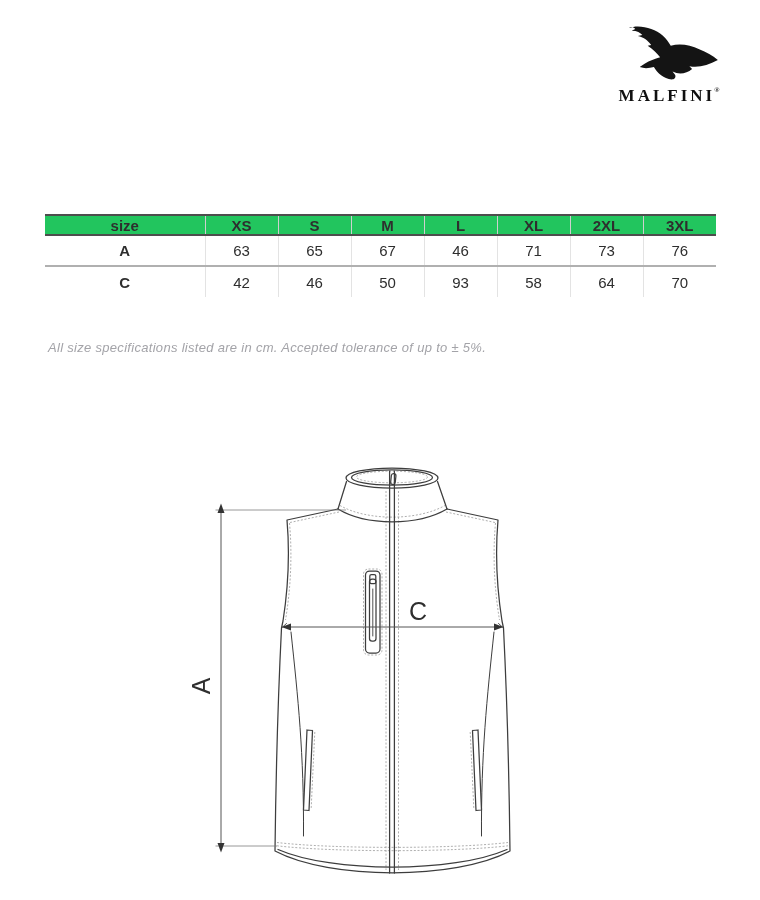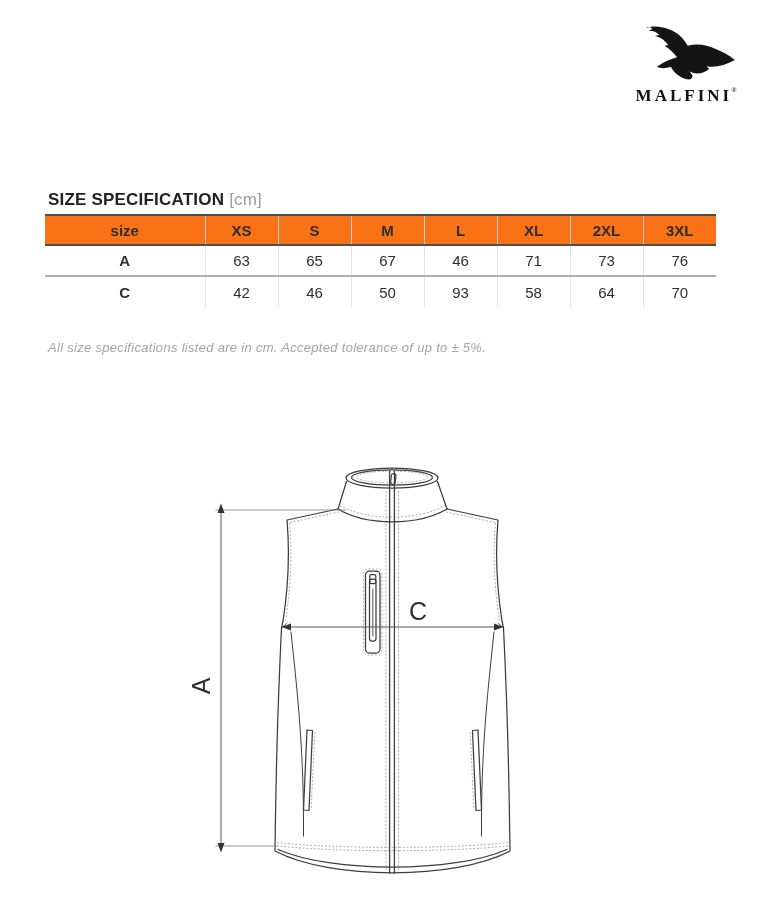--- a/index.html
+++ b/index.html
@@ -1,38 +1,38 @@
 <!DOCTYPE html>
 <html><head>
 <meta charset="utf-8">
 <style>
   html,body{margin:0;padding:0;background:#ffffff;}
   body{width:760px;height:900px;font-family:"Liberation Sans",sans-serif;-webkit-font-smoothing:antialiased;}
   .page{position:relative;width:760px;height:900px;background:#fff;overflow:hidden;}
 
   
-  .logo{position:absolute;top:20px;right:9px;width:130px;text-align:center;}
+  .logo{position:absolute;top:20px;right:26px;width:130px;text-align:center;}
   .logo svg{display:block;margin:0 auto;}
   .brand{font-family:"Liberation Serif",serif;font-weight:700;font-size:17px;letter-spacing:3px;color:#101010;margin-top:2px;white-space:nowrap;}
   .brand sup{font-size:7px;letter-spacing:0;vertical-align:9px;margin-left:-1px;}
 
   
   .title{position:absolute;left:48px;top:128px;display:flex;align-items:baseline;}
   .code{font-size:37px;font-weight:700;color:#8a8a8a;letter-spacing:0.5px;}
   .pname{font-size:28px;font-weight:700;color:#2b2b2b;margin-left:15px;}
   .gender{font-size:27px;font-weight:400;color:#4f4f4f;margin-left:9px;position:relative;top:1px;}
 
   
   .spec-head{position:absolute;left:48px;top:190px;font-size:17px;font-weight:700;color:#222;letter-spacing:0.2px;}
   .spec-head .unit{color:#9b9b9b;font-weight:400;margin-left:5px;}
 
   
   .size-table{position:absolute;left:45px;top:214px;width:671px;border-collapse:collapse;table-layout:fixed;}
   .size-table th,.size-table td{font-size:15px;text-align:center;padding:0;}
-  .size-table thead tr{background:#f97316;height:30px;border-top:2px solid #4d4d4d;border-bottom:2px solid #4d4d4d;}
+  .size-table thead tr{background:#22c55e;height:20px;border-top:2px solid #4d4d4d;border-bottom:2px solid #4d4d4d;}
   .size-table thead th{font-weight:700;color:#2e2e2e;border-left:1px solid #cfcfcf;}
   .size-table thead th:first-child{border-left:none;}
   .size-table tbody tr{height:31px;}
   .size-table tbody tr.row-c{border-top:2px solid #b0b0b0;}
   .size-table tbody th{font-weight:700;color:#2e2e2e;}
   .size-table tbody td{font-weight:400;color:#2e2e2e;border-left:1px solid #e3e3e3;}
   .size-table col.label-col{width:160px;}
   .size-table col.val-col{width:73px;}
 
   
@@ -62,23 +62,20 @@
         C 93,54 104,51 115,45
         C 109,40 102,36 94,33
         C 84,28 72,26 62,29
         C 57,20 50,13 40,10
         C 32,7 22,6 15,9 Z"></path>
     </svg>
     <div class="brand"><span>MALFINI</span><sup>®</sup></div>
   </div>
 
 
-  <div class="spec-head">
-    <span>SIZE SPECIFICATION</span><span class="unit">[cm]</span>
-  </div>
 
   <table class="size-table">
     <colgroup>
       <col class="label-col">
       <col class="val-col">
         <col class="val-col">
         <col class="val-col">
         <col class="val-col">
         <col class="val-col">
         <col class="val-col">

